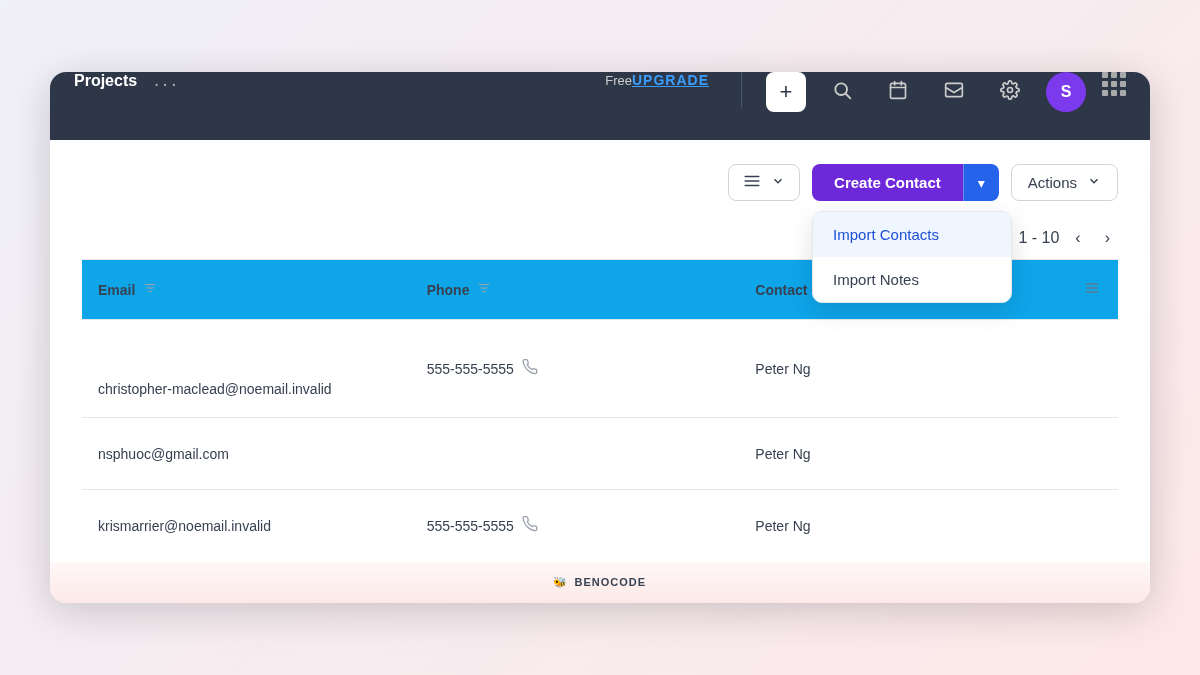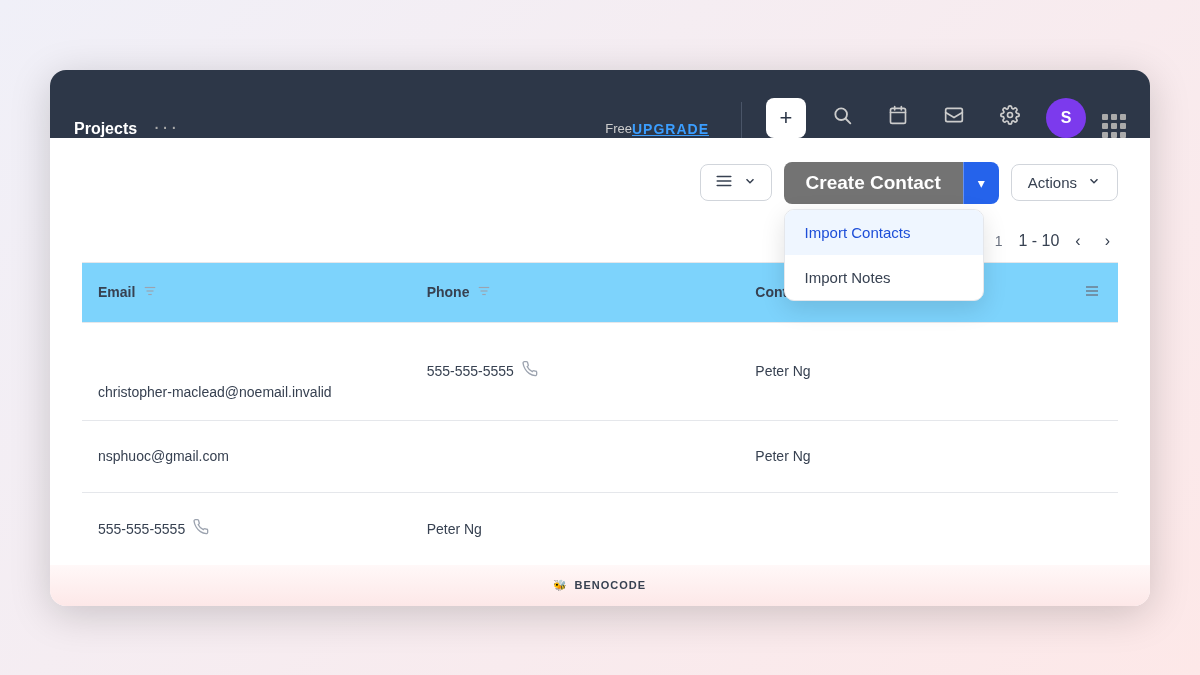--- a/index.html
+++ b/index.html
@@ -18,21 +18,21 @@
       border-radius: 16px;
       overflow: hidden;
       box-shadow: 0 8px 40px rgba(0,0,0,0.18);
     }
 
     
     .navbar {
       background: #2d3748;
       height: 68px;
       display: flex;
-      align-items: flex-end;
+      align-items: flex-start;
       padding: 0 24px;
       gap: 16px;
     }
     .nav-projects {
       color: #fff;
       font-size: 16px;
       font-weight: 600;
       cursor: pointer;
     }
     .nav-dots {
@@ -143,25 +143,25 @@
     }
     .view-toggle svg { color: #374151; }
 
     .create-contact-group {
       display: flex;
       align-items: stretch;
       border-radius: 8px;
       overflow: visible;
     }
     .create-contact-btn {
-      background: #737373;
+      background: #6d28d9;
       color: #fff;
       border: none;
       padding: 10px 22px;
-      font-size: 19px;
+      font-size: 15px;
       font-weight: 600;
       cursor: pointer;
       border-radius: 8px 0 0 8px;
     }
     .create-contact-dropdown {
       background: #2563eb;
       border: none;
       border-left: 1px solid rgba(255,255,255,0.3);
       color: #fff;
       padding: 10px 14px;
@@ -241,21 +241,21 @@
       border-radius: 4px;
     }
 
     
     .table-wrapper {
       width: 100%;
     }
     .table-header {
       display: grid;
       grid-template-columns: 1fr 1fr 1fr 50px;
-      background: #7dd3fc;
+      background: #0ea5e9;
       border-bottom: 1.5px solid #e5e7eb;
       padding: 12px 0;
     }
     .th {
       padding: 8px 16px;
       font-size: 14px;
       font-weight: 600;
       color: #374151;
       display: flex;
       align-items: center;
@@ -495,20 +495,23 @@
         <div class="td">
           <span></span>
         </div>
         <div class="td">
           <span>Peter Ng</span>
         </div>
         <div class="td"></div>
       </div>
 
       <div class="table-row">
+        <div class="td td-email">
+          <span style="word-break:break-all;">krismarrier@noemail.invalid</span>
+        </div>
         <div class="td">
           <span>555-555-5555</span>
           <span class="phone-icon">
             <svg width="16" height="16" viewBox="0 0 24 24" fill="none" stroke="#9ca3af" stroke-width="2" stroke-linecap="round">
                 <path d="M22 16.92v3a2 2 0 0 1-2.18 2 19.79 19.79 0 0 1-8.63-3.07A19.5 19.5 0 0 1 4.69 12 19.79 19.79 0 0 1 1.61 3.18 2 2 0 0 1 3.59 1h3a2 2 0 0 1 2 1.72 12.84 12.84 0 0 0 .7 2.81 2 2 0 0 1-.45 2.11L7.91 8.51A16 16 0 0 0 15.49 16l.87-.87a2 2 0 0 1 2.11-.45 12.84 12.84 0 0 0 2.81.7A2 2 0 0 1 22 16.92z"></path>
               </svg>
           </span>
         </div>
         <div class="td">
           <span>Peter Ng</span>

